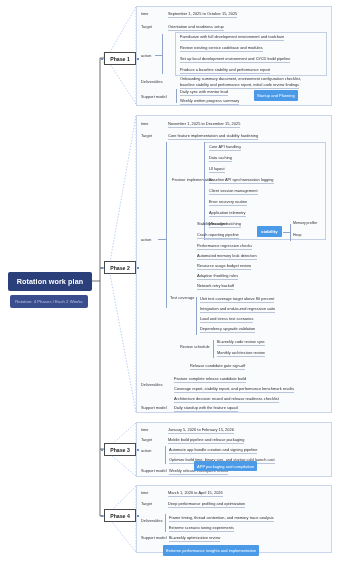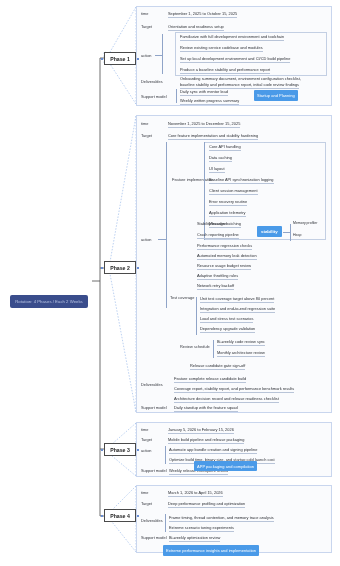--- a/index.html
+++ b/index.html
@@ -189,20 +189,23 @@
 
     <path d="M136 423 L112 444" fill="none" stroke="#8fb2e8" stroke-width="0.6" stroke-dasharray="1.5,1.5"></path>
     <path d="M136 476 L112 456" fill="none" stroke="#8fb2e8" stroke-width="0.6" stroke-dasharray="1.5,1.5"></path>
     <path d="M136 423 L136 476" fill="none" stroke="#8fb2e8" stroke-width="0.6" stroke-dasharray="1.5,1.5"></path>
 
     <path d="M136 486 L112 510" fill="none" stroke="#8fb2e8" stroke-width="0.6" stroke-dasharray="1.5,1.5"></path>
     <path d="M136 552 L112 522" fill="none" stroke="#8fb2e8" stroke-width="0.6" stroke-dasharray="1.5,1.5"></path>
     <path d="M136 486 L136 552" fill="none" stroke="#8fb2e8" stroke-width="0.6" stroke-dasharray="1.5,1.5"></path>
   </svg>
 
+  <div class="root-node">
+    <span>Rotation work plan</span>
+  </div>
   <div class="root-sub">
     <span>Rotation: 4 Phases / Each 2 Weeks</span>
   </div>
 
   <div class="phase-node" id="phase1-node">
     <span>Phase 1</span>
   </div>
   <div class="phase-node" id="phase2-node">
     <span>Phase 2</span>
   </div>

